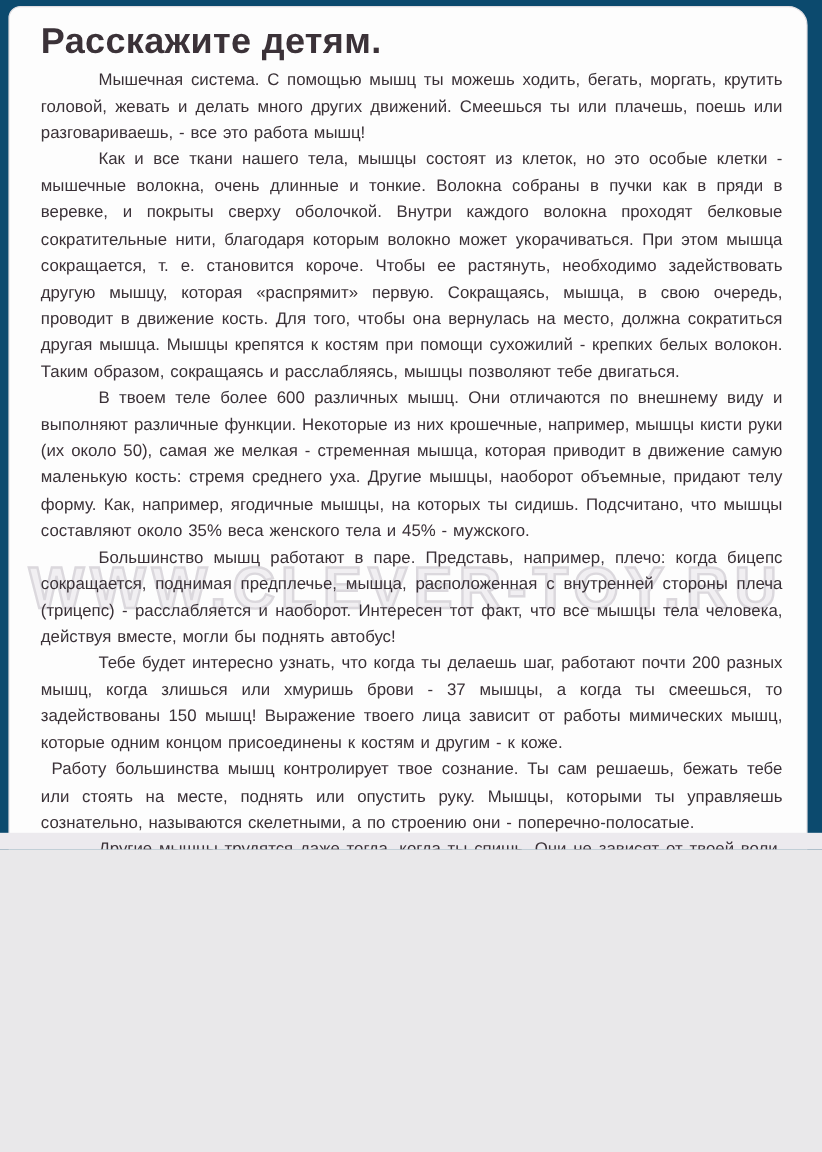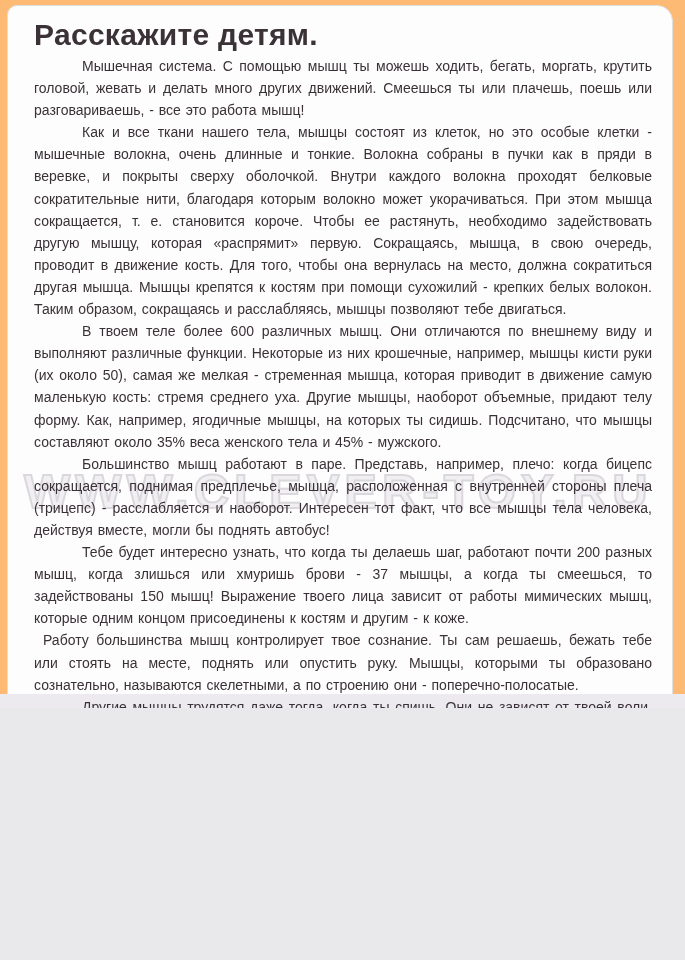--- a/index.html
+++ b/index.html
@@ -5,21 +5,21 @@
   html, body {
     margin: 0;
     padding: 0;
     background: #e9e8ea;
     font-family: "Liberation Sans", "DejaVu Sans", sans-serif;
   }
   .canvas {
     position: relative;
     width: 685px;
     height: 708px;
-    background: #fdba74;
+    background: #0c4a6e;
     overflow: hidden;
   }
   
   .sheet {
     position: absolute;
     left: 7px;
     top: 5px;
     width: 666px;
     height: 941px;
     box-sizing: border-box;
@@ -83,18 +83,18 @@
 <div class="canvas">
   <div class="sheet">
     <h1 class="page-title">Расскажите детям.</h1>
     <div class="body-text">
       <div class="watermark">WWW.CLEVER-TOY.RU</div>
       <p>Мышечная система. С помощью мышц ты можешь ходить, бегать, моргать, крутить головой, жевать и делать много других движений. Смеешься ты или плачешь, поешь или разговариваешь, - все это работа мышц!</p>
       <p>Как и все ткани нашего тела, мышцы состоят из клеток, но это особые клетки - мышечные волокна, очень длинные и тонкие. Волокна собраны в пучки как в пряди в веревке, и покрыты сверху оболочкой. Внутри каждого волокна проходят белковые сократительные нити, благодаря которым волокно может укорачиваться. При этом мышца сокращается, т. е. становится короче. Чтобы ее растянуть, необходимо задействовать другую мышцу, которая «распрямит» первую. Сокращаясь, мышца, в свою очередь, проводит в движение кость. Для того, чтобы она вернулась на место, должна сократиться другая мышца. Мышцы крепятся к костям при помощи сухожилий - крепких белых волокон. Таким образом, сокращаясь и расслабляясь, мышцы позволяют тебе двигаться.</p>
       <p>В твоем теле более 600 различных мышц. Они отличаются по внешнему виду и выполняют различные функции. Некоторые из них крошечные, например, мышцы кисти руки (их около 50), самая же мелкая - стременная мышца, которая приводит в движение самую маленькую кость: стремя среднего уха. Другие мышцы, наоборот объемные, придают телу форму. Как, например, ягодичные мышцы, на которых ты сидишь. Подсчитано, что мышцы составляют около 35% веса женского тела и 45% - мужского.</p>
       <p>Большинство мышц работают в паре. Представь, например, плечо: когда бицепс сокращается, поднимая предплечье, мышца, расположенная с внутренней стороны плеча (трицепс) - расслабляется и наоборот. Интересен тот факт, что все мышцы тела человека, действуя вместе, могли бы поднять автобус!</p>
       <p>Тебе будет интересно узнать, что когда ты делаешь шаг, работают почти 200 разных мышц, когда злишься или хмуришь брови - 37 мышцы, а когда ты смеешься, то задействованы 150 мышц! Выражение твоего лица зависит от работы мимических мышц, которые одним концом присоединены к костям и другим - к коже.</p>
-      <p class="flush">Работу большинства мышц контролирует твое сознание. Ты сам решаешь, бежать тебе или стоять на месте, поднять или опустить руку. Мышцы, которыми ты образовано сознательно, называются скелетными, а по строению они - поперечно-полосатые.</p>
+      <p class="flush">Работу большинства мышц контролирует твое сознание. Ты сам решаешь, бежать тебе или стоять на месте, поднять или опустить руку. Мышцы, которыми ты управляешь сознательно, называются скелетными, а по строению они - поперечно-полосатые.</p>
       <p>Другие мышцы трудятся даже тогда, когда ты спишь. Они не зависят от твоей воли. Это гладкие мышцы, расположенные в стенках внутренних органов - желудка, кишечника, мочевого пузыря. Сердце образовано особой сердечной мышцей, которая работает ритмично в течение всей жизни человека.</p>
     </div>
   </div>
   <div class="bottom-band"></div>
 </div>
 
 </body></html>

